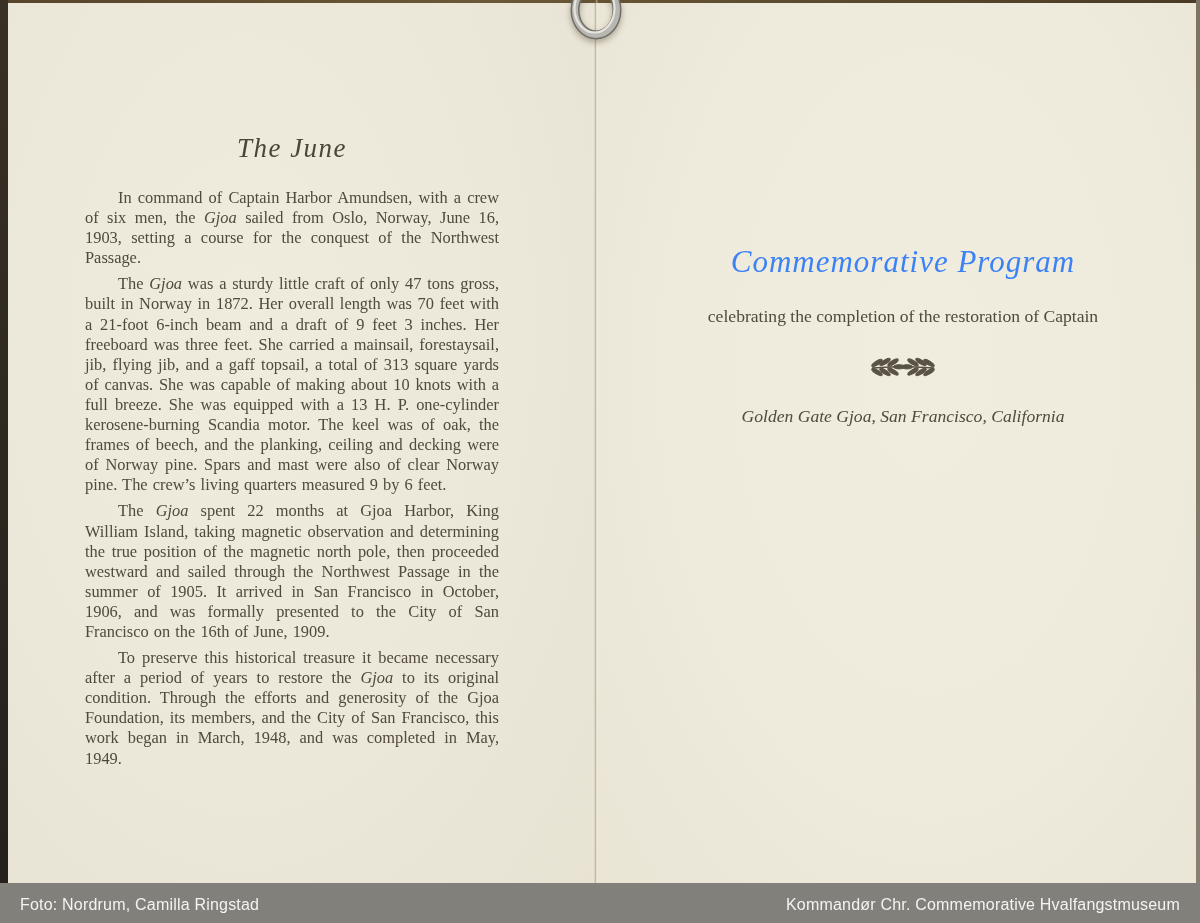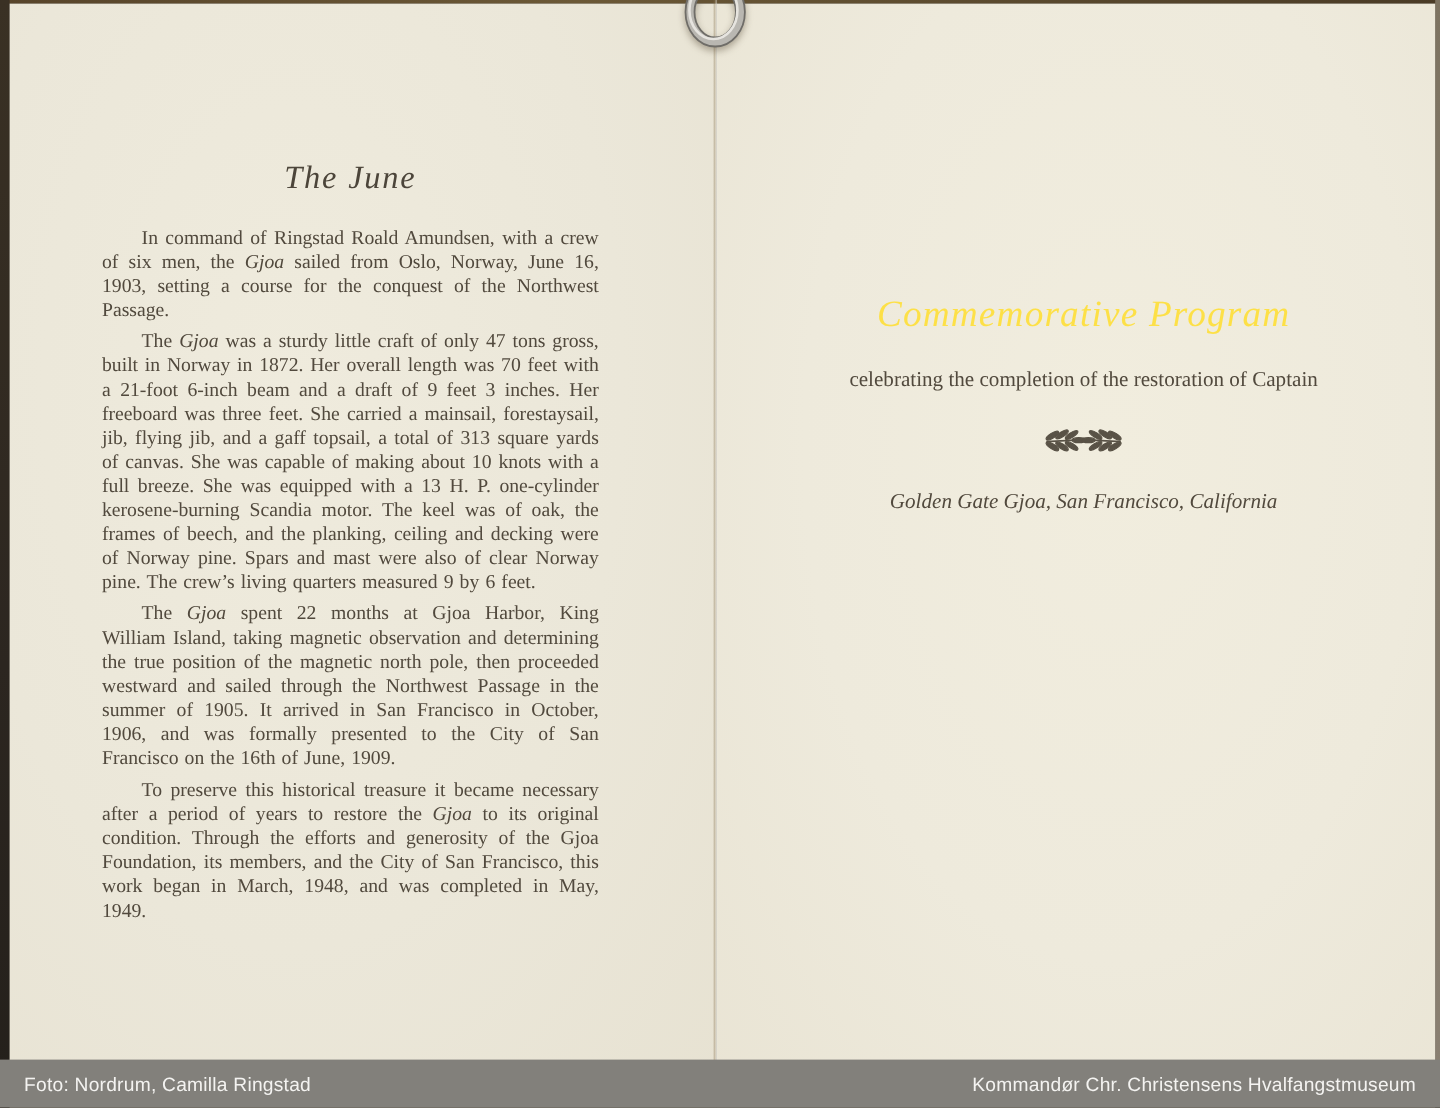--- a/index.html
+++ b/index.html
@@ -48,21 +48,21 @@
     word-spacing:1px;
   }
 
   
   .right-col{
     position:absolute;left:660px;top:244px;width:486px;
     text-align:center;color:#51493d;
   }
   .program-title{
     font-size:31px;font-style:italic;font-weight:normal;
-    letter-spacing:1px;margin:0 0 22px 0;color:#fde047;
+    letter-spacing:1px;margin:0 0 22px 0;color:#3b82f6;
   }
   .subtitle-line{font-size:17.6px;line-height:28px;}
   .ornament{margin:24px auto 18px auto;width:66px;height:26px;}
   .venue-line{font-size:17.6px;line-height:29px;font-style:italic;}
 
   .it{font-style:italic;font-family:Liberation Serif, serif;}
 
   
   .footer-bar{
     position:absolute;left:0;right:0;top:883px;height:43px;
@@ -86,21 +86,21 @@
 
 <svg class="binder-ring" viewBox="0 0 56 76">
   <circle cx="28" cy="6" r="7" fill="#937a40"></circle>
   <ellipse cx="28" cy="28" rx="21" ry="25" fill="none" stroke="#6f6d68" stroke-width="9"></ellipse>
   <ellipse cx="28" cy="28" rx="21" ry="25" fill="none" stroke="#b9b7b1" stroke-width="6"></ellipse>
   <ellipse cx="26.5" cy="26.5" rx="20" ry="24" fill="none" stroke="#e6e4df" stroke-width="2.2"></ellipse>
 </svg>
 
 <div class="left-col">
   <h1 class="doc-title">The June</h1>
-  <p><span>In command of Ringstad Roald Amundsen, with a crew of six men, the </span><span class="it">Gjoa</span><span> sailed from Oslo, Norway, June 16, 1903, setting a course for the conquest of the Northwest Passage.</span></p>
+  <p><span>In command of Captain Harbor Amundsen, with a crew of six men, the </span><span class="it">Gjoa</span><span> sailed from Oslo, Norway, June 16, 1903, setting a course for the conquest of the Northwest Passage.</span></p>
   <p><span>The </span><span class="it">Gjoa</span><span> was a sturdy little craft of only 47 tons gross, built in Norway in 1872.  Her overall length was 70 feet with a 21-foot 6-inch beam and a draft of 9 feet 3 inches.  Her freeboard was three feet.  She carried a mainsail, forestaysail, jib, flying jib, and a gaff topsail, a total of 313 square yards of canvas.  She was capable of making about 10 knots with a full breeze.  She was equipped with a 13 H. P. one-cylinder kerosene-burning Scandia motor.  The keel was of oak, the frames of beech, and the planking, ceiling and decking were of Norway pine.  Spars and mast were also of clear Norway pine.  The crew’s living quarters measured 9 by 6 feet.</span></p>
   <p><span>The </span><span class="it">Gjoa</span><span> spent 22 months at Gjoa Harbor, King William Island, taking magnetic observation and determining the true position of the magnetic north pole, then proceeded westward and sailed through the Northwest Passage in the summer of 1905.  It arrived in San Francisco in October, 1906, and was formally presented to the City of San Francisco on the 16th of June, 1909.</span></p>
   <p><span>To preserve this historical treasure it became necessary after a period of years to restore the </span><span class="it">Gjoa</span><span> to its original condition.  Through the efforts and generosity of the Gjoa Foundation, its members, and the City of San Francisco, this work began in March, 1948, and was completed in May, 1949.</span></p>
 </div>
 
 <div class="right-col">
   <h2 class="program-title">Commemorative Program</h2>
   <div class="subtitle-line"><span>celebrating the completion of the restoration of Captain</span></div>
 
   <svg class="ornament" viewBox="0 0 66 26">
@@ -126,14 +126,14 @@
         <ellipse cx="29" cy="12.8" rx="5.5" ry="2.1"></ellipse>
       </g>
     </g>
   </svg>
 
   <div class="venue-line">Golden Gate Gjoa, San Francisco, California</div>
 </div>
 
 <div class="footer-bar">
   <span>Foto: Nordrum, Camilla Ringstad</span>
-  <span>Kommandør Chr. Christensens Hvalfangstmuseum</span>
+  <span>Kommandør Chr. Commemorative Hvalfangstmuseum</span>
 </div>
 
 </body></html>

